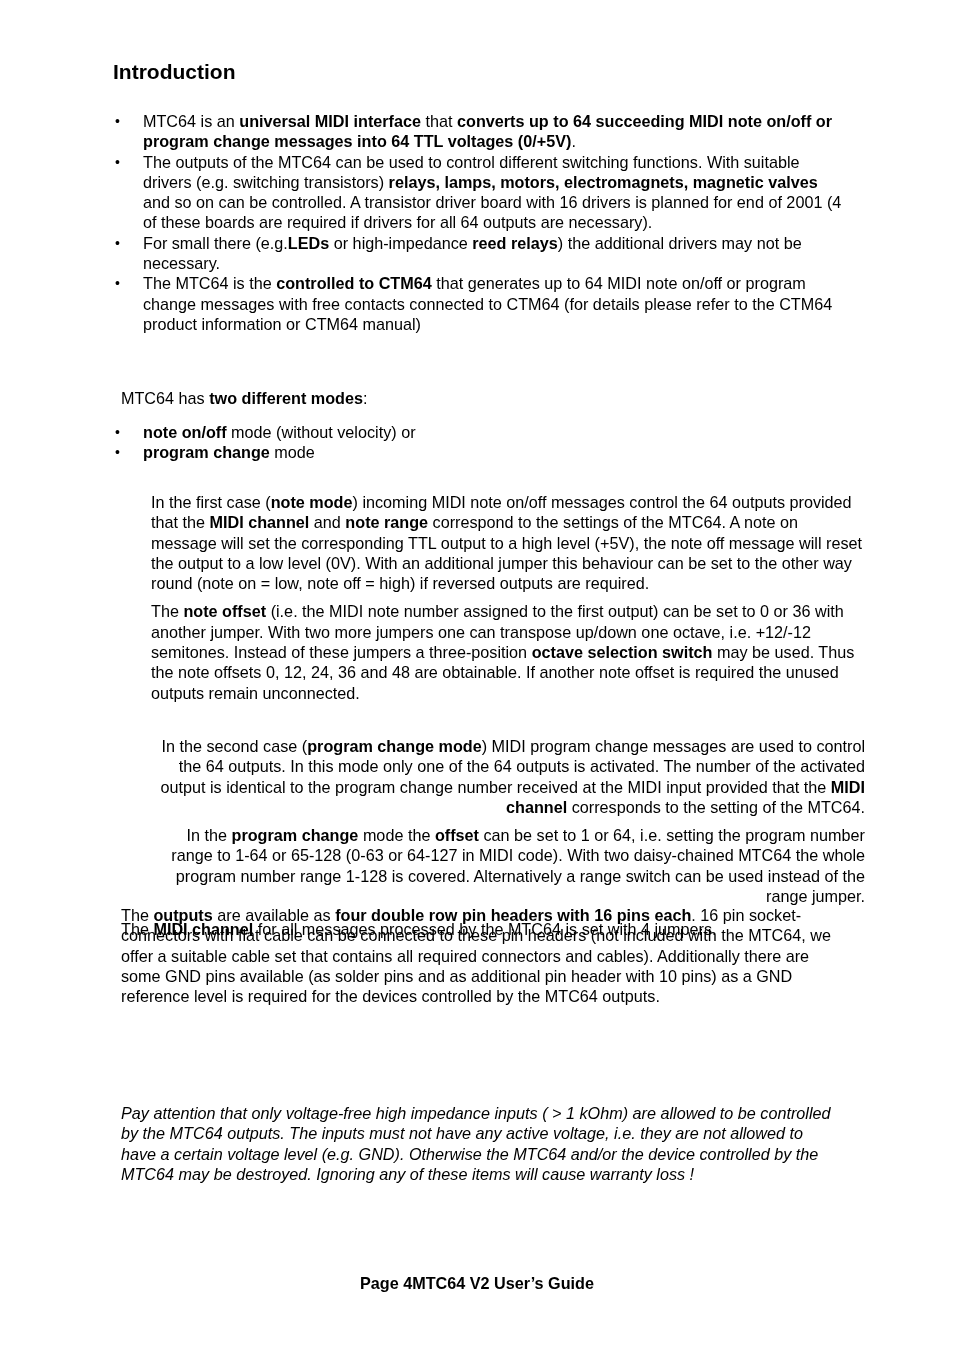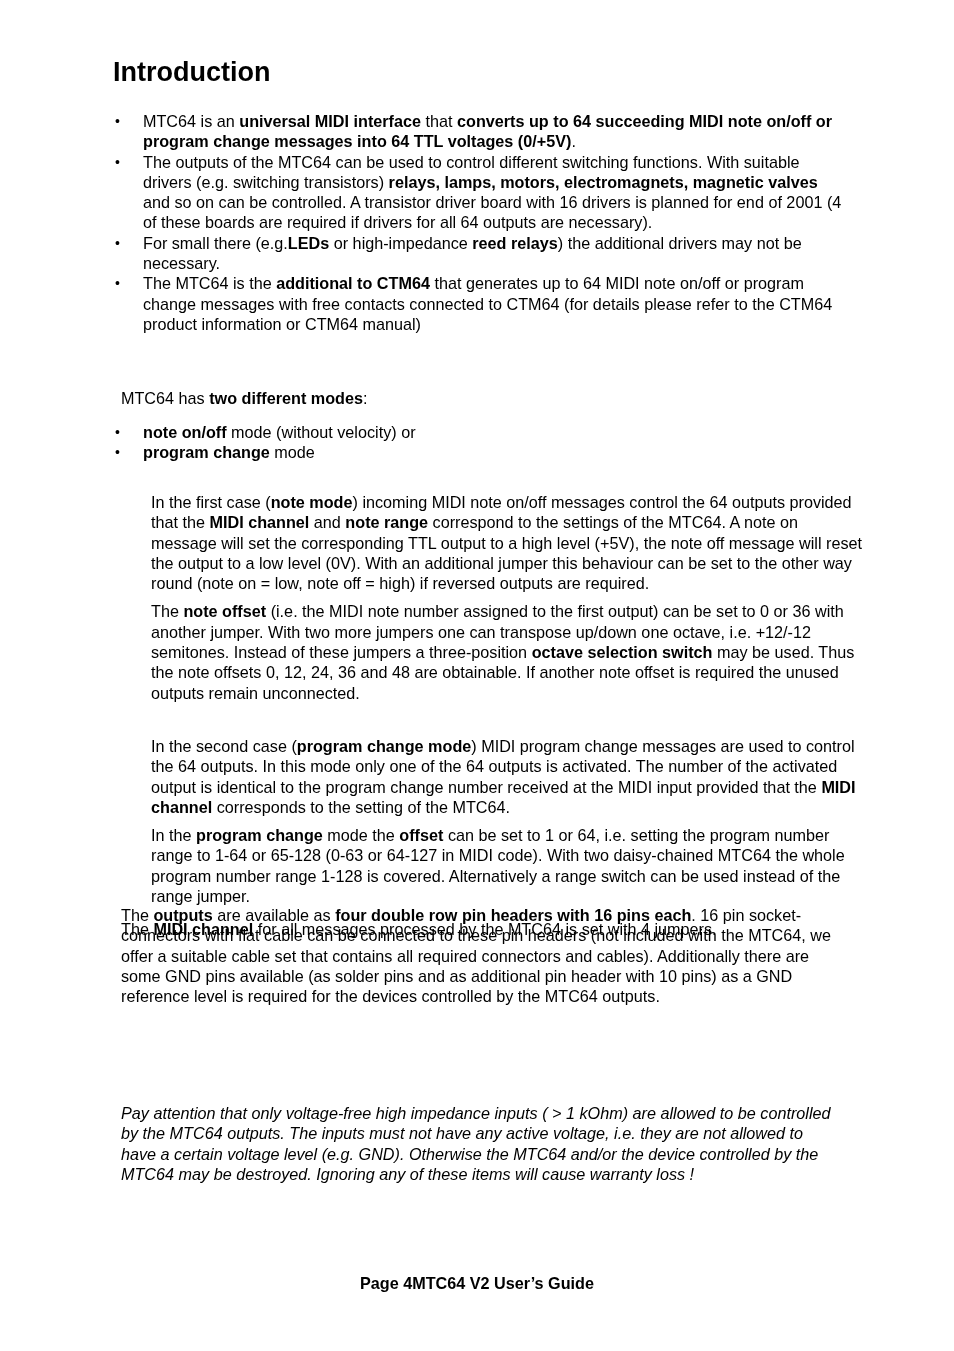--- a/index.html
+++ b/index.html
@@ -3,21 +3,21 @@
 <meta charset="utf-8">
 <style>
   html, body { margin: 0; padding: 0; background: #ffffff; }
   body {
     width: 954px; height: 1351px; position: relative; overflow: hidden;
     font-family: "Liberation Sans", sans-serif; color: #000000;
     font-size: 16.2px; line-height: 20.3px;
   }
   h1 {
     position: absolute; left: 113px; top: 60px; margin: 0;
-    font-size: 27px; font-weight: bold; line-height: 24px;
+    font-size: 21px; font-weight: bold; line-height: 24px;
   }
   .block { position: absolute; left: 113px; width: 730px; }
   ul.bullets { list-style: none; margin: 0; padding: 0; }
   ul.bullets li { position: relative; padding-left: 30px; }
   ul.bullets li .dot {
     position: absolute; left: 2px; top: 0; font-size: 14px;
   }
   .indent { padding-left: 30px; }
   p { margin: 8px; }
   .italic { font-style: italic; }
@@ -30,21 +30,21 @@
 </head>
 <body>
 
 <h1>Introduction</h1>
 
 <div class="block" style="top:111px;">
   <ul class="bullets">
       <li><span class="dot">•</span><span>MTC64 is an </span><b>universal MIDI interface</b><span> that </span><b>converts up to 64 succeeding MIDI note on/off or program change messages into 64 TTL voltages (0/+5V)</b><span>.</span></li>
       <li><span class="dot">•</span><span>The outputs of the MTC64 can be used to control different switching functions. With suitable drivers (e.g. switching transistors) </span><b>relays, lamps, motors, electromagnets, magnetic valves</b><span> and so on can be controlled. A transistor driver board with 16 drivers is planned for end of 2001 (4 of these boards are required if drivers for all 64 outputs are necessary).</span></li>
       <li><span class="dot">•</span><span>For small there (e.g.</span><b>LEDs</b><span> or high-impedance </span><b>reed relays</b><span>) the additional drivers may not be necessary.</span></li>
-      <li><span class="dot">•</span><span>The MTC64 is the </span><b>additional to CTM64</b><span> that generates up to 64 MIDI note on/off or program change messages with free contacts connected to CTM64 (for details please refer to the CTM64 product information or CTM64 manual)</span></li>
+      <li><span class="dot">•</span><span>The MTC64 is the </span><b>controlled to CTM64</b><span> that generates up to 64 MIDI note on/off or program change messages with free contacts connected to CTM64 (for details please refer to the CTM64 product information or CTM64 manual)</span></li>
     </ul>
 </div>
 
 <div class="block" style="top:380px;">
   <p><span>MTC64 has </span><b>two different modes</b><span>:</span></p>
 </div>
 
 <div class="block" style="top:422px;">
   <ul class="bullets">
       <li><span class="dot">•</span><b>note on/off</b><span> mode (without velocity) or</span></li>
@@ -52,21 +52,21 @@
     </ul>
 </div>
 
 <div class="block indent" style="top:484px;">
   <div>
       <p><span>In the first case (</span><b>note mode</b><span>) incoming MIDI note on/off messages control the 64 outputs provided that the </span><b>MIDI channel</b><span> and </span><b>note range</b><span> correspond to the settings of the MTC64. A note on message will set the corresponding TTL output to a high level (+5V), the note off message will reset the output to a low level (0V). With an additional jumper this behaviour can be set to the other way round (note on = low, note off = high) if reversed outputs are required.</span></p>
       <p><span>The </span><b>note offset</b><span> (i.e. the MIDI note number assigned to the first output) can be set to 0 or 36 with another jumper. With two more jumpers one can transpose up/down one octave, i.e. +12/-12 semitones. Instead of these jumpers a three-position </span><b>octave selection switch</b><span> may be used. Thus the note offsets 0, 12, 24, 36 and 48 are obtainable. If another note offset is required the unused outputs remain unconnected.</span></p>
     </div>
 </div>
 
-<div class="block indent" style="top:728px;">
+<div class="block indent" style="top:728px;text-align:right;">
   <div>
       <p><span>In the second case (</span><b>program change mode</b><span>) MIDI program change messages are used to control the 64 outputs. In this mode only one of the 64 outputs is activated. The number of the activated output is identical to the program change number received at the MIDI input provided that the </span><b>MIDI channel</b><span> corresponds to the setting of the MTC64.</span></p>
       <p><span>In the </span><b>program change</b><span> mode the </span><b>offset</b><span> can be set to 1 or 64, i.e. setting the program number range to 1-64 or 65-128 (0-63 or 64-127 in MIDI code). With two daisy-chained MTC64 the whole program number range 1-128 is covered. Alternatively a range switch can be used instead of the range jumper.</span></p>
     </div>
 </div>
 
 <div class="block" style="top:911px;">
   <p><span>The </span><b>MIDI channel</b><span> for all messages processed by the MTC64 is set with 4 jumpers.</span></p>
 </div>
 

